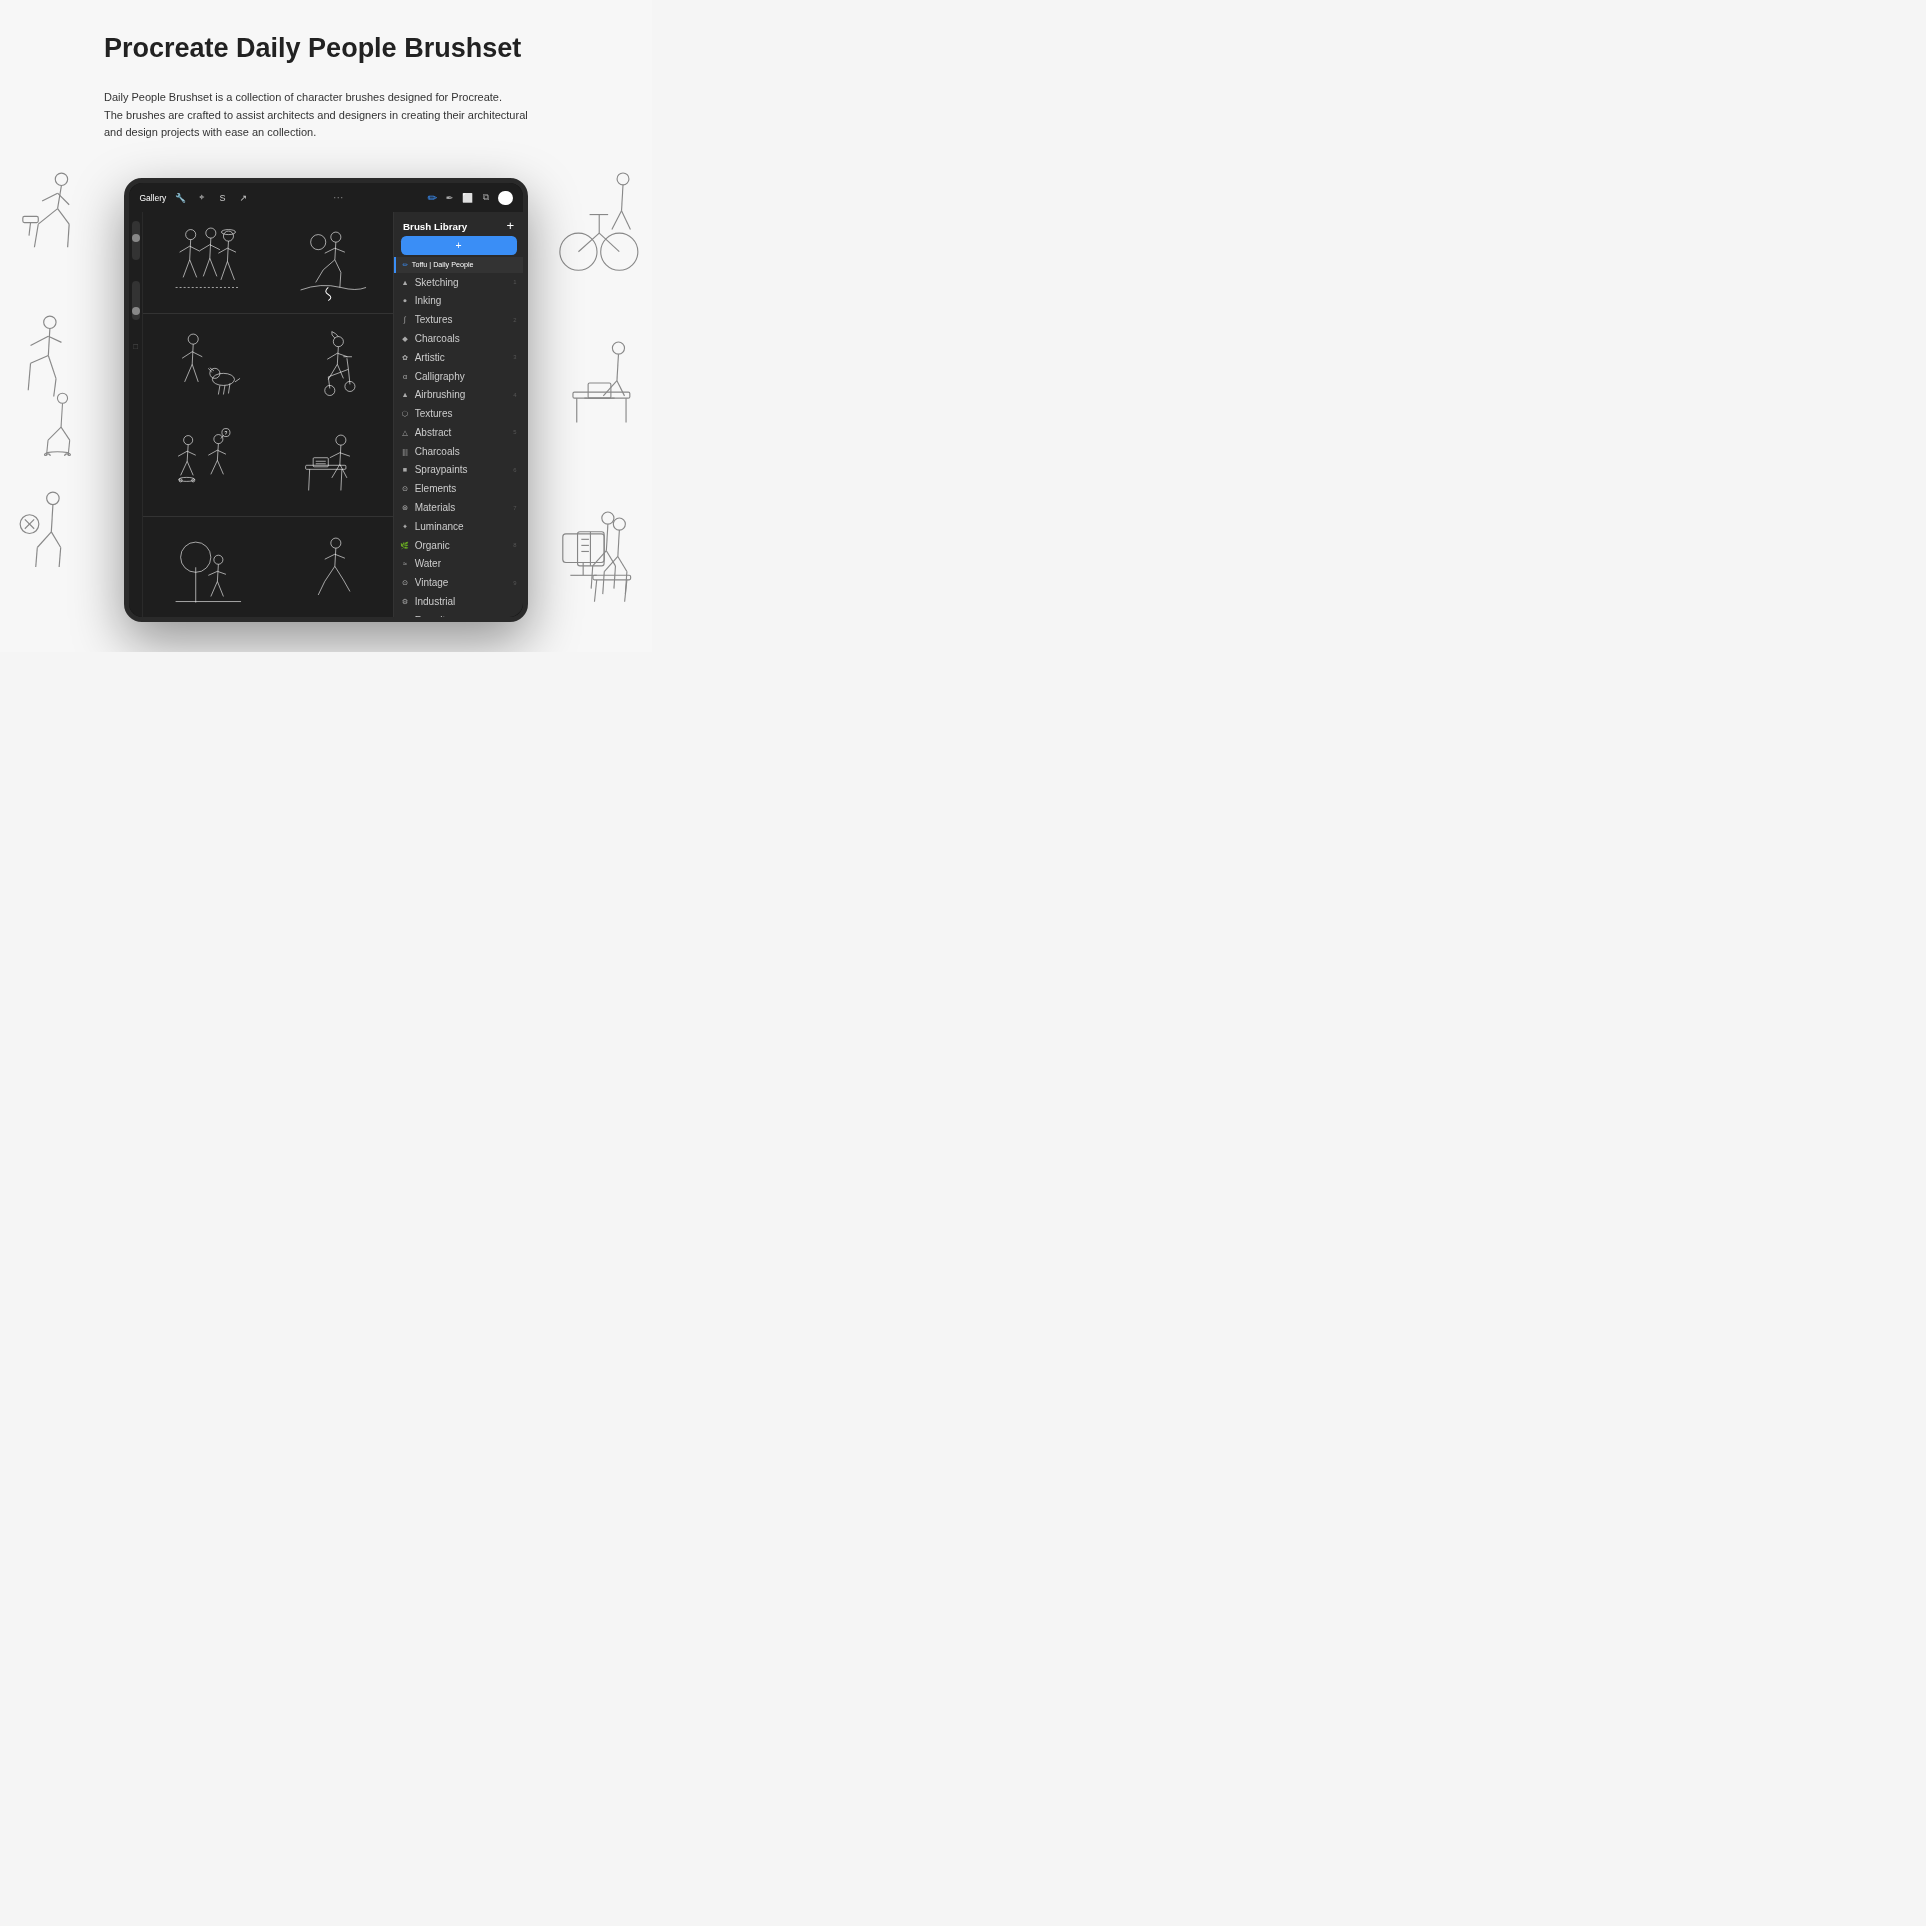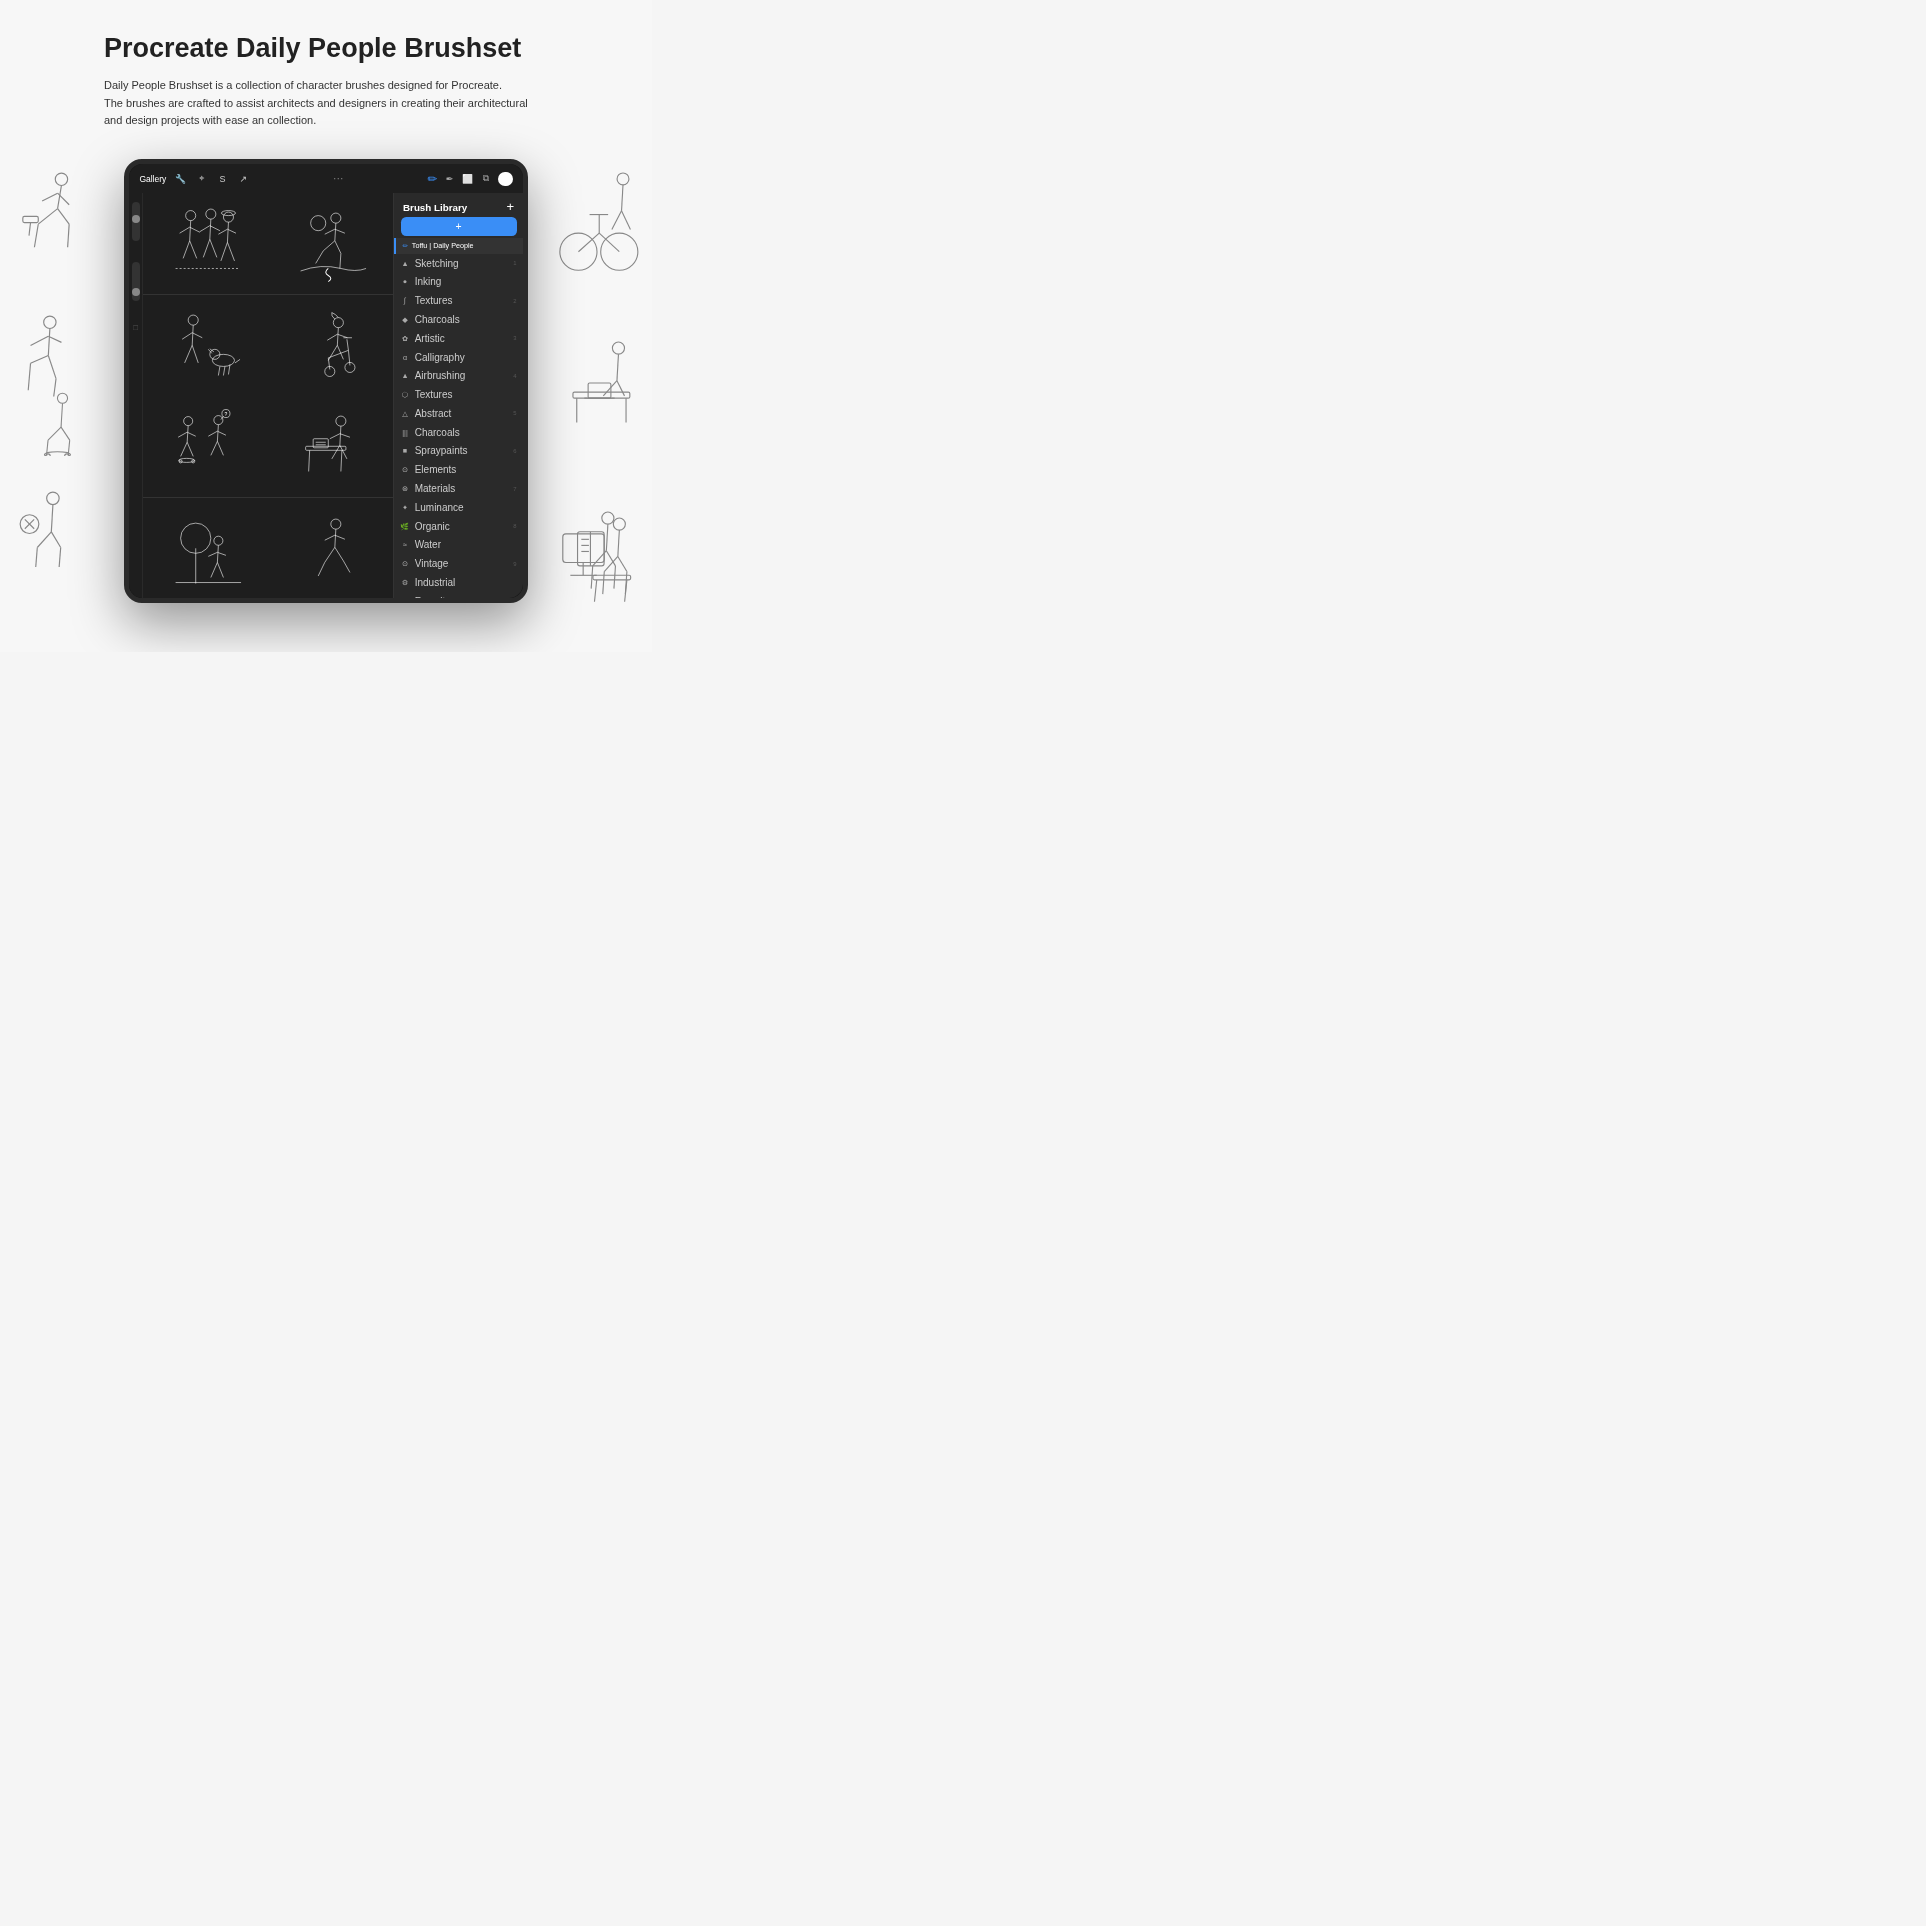--- a/index.html
+++ b/index.html
@@ -23,21 +23,21 @@
     .header-section {
       padding: 33px 104px 19.6px 104px;
       position: relative;
       z-index: 10;
     }
 
     .main-title {
       font-size: 27px;
       font-weight: 700;
       color: #222;
-      margin-bottom: 13px;
+      margin-bottom: 25px;
       font-family: 'Arial Black', Arial, sans-serif;
     }
 
     .description {
       font-size: 11px;
       color: #333;
       line-height: 1.6;
       max-width: 457px;
     }
 
@@ -48,21 +48,21 @@
       pointer-events: none;
       z-index: 1;
     }
 
     
     .tablet-container {
       position: relative;
       z-index: 5;
       display: flex;
       justify-content: center;
-      margin-top: 10px;
+      margin-top: 17px;
     }
 
     .tablet {
       width: 404px;
       height: 444px;
       background: #1a1a1a;
       border-radius: 18px;
       border: 5.2px solid #2a2a2a;
       position: relative;
       box-shadow: 0 19.6px 52px rgba(0,0,0,0.4);

